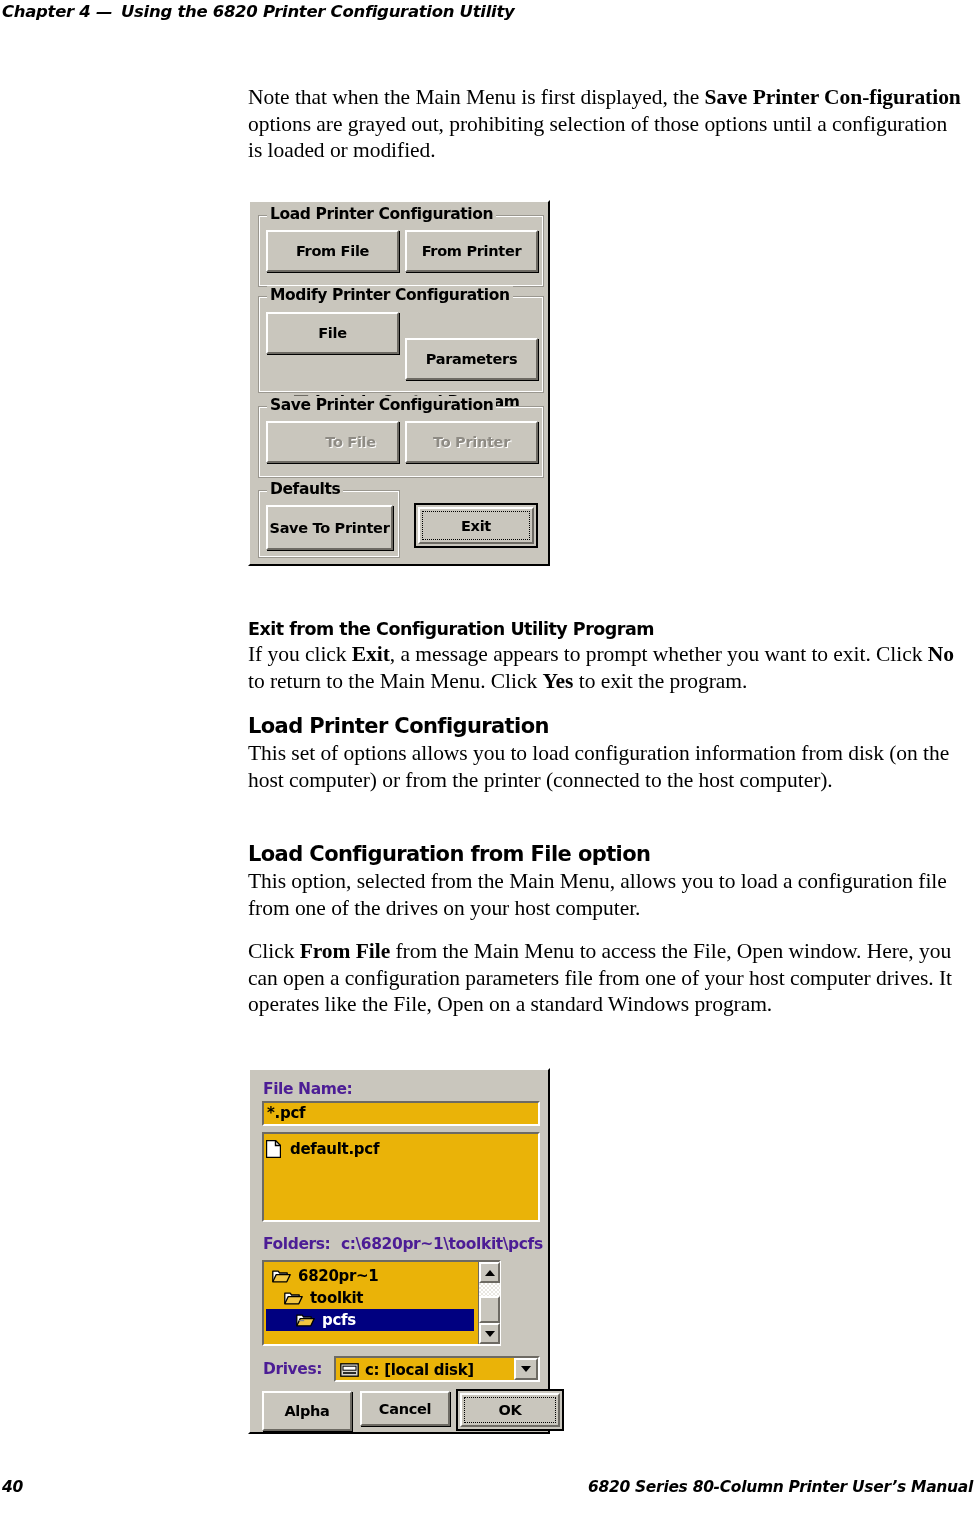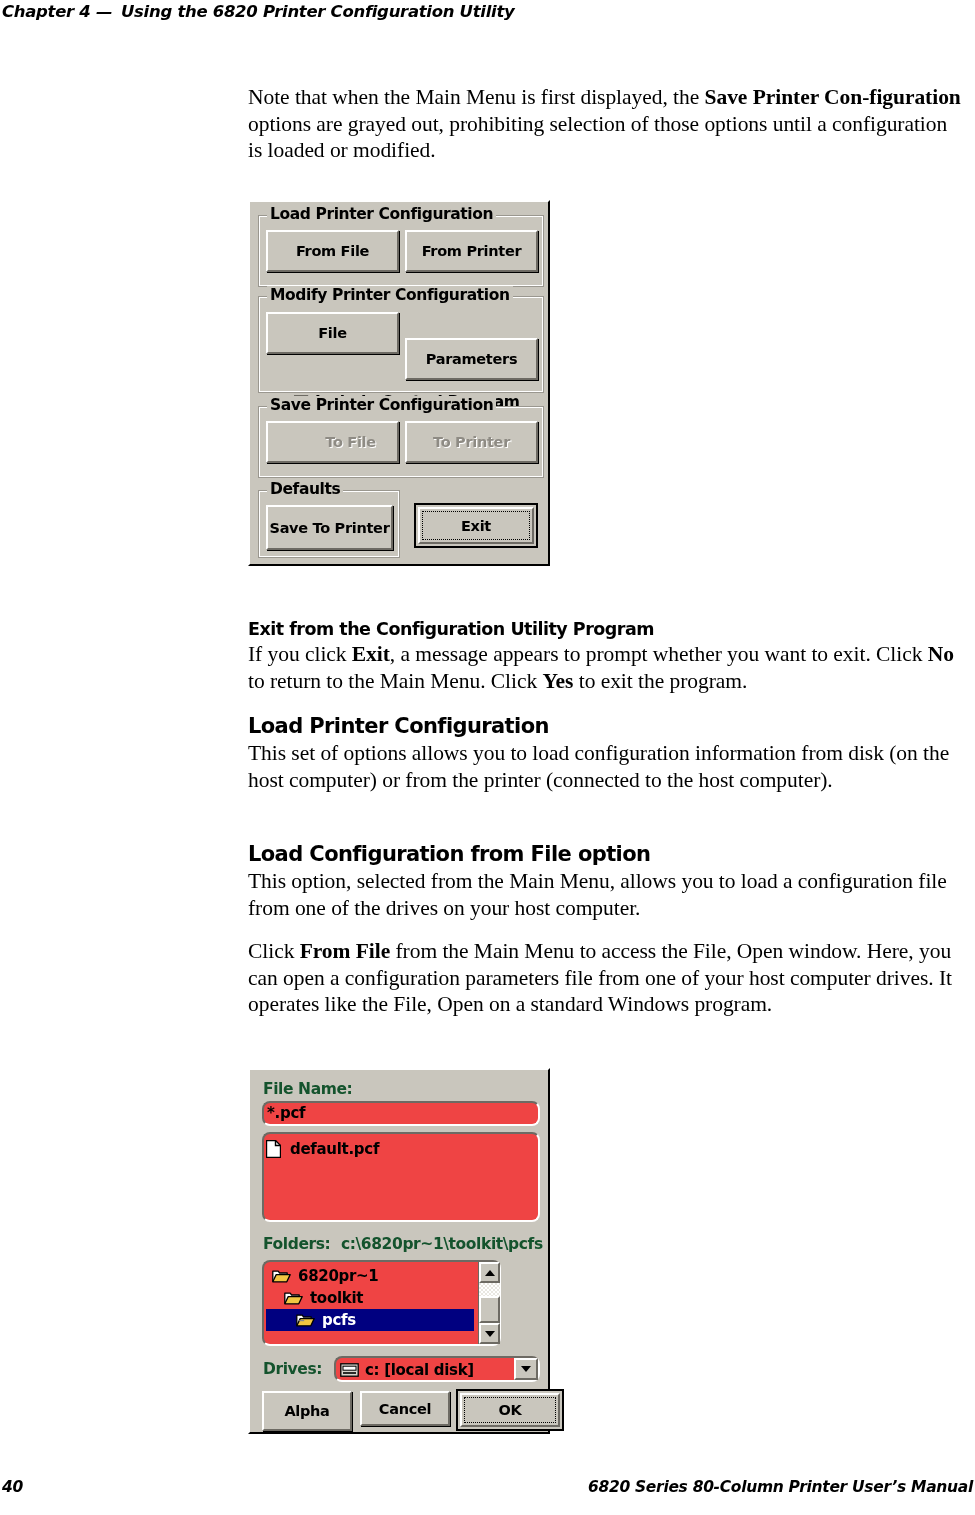--- a/index.html
+++ b/index.html
@@ -140,31 +140,30 @@
     border-right:2px solid #ffffff;
     border-bottom:2px solid #ffffff;
     margin-right:6px;
     flex:none;
   }
   .cblabel{font-weight:bold;font-size:15.5px;letter-spacing:-0.4px;}
 
   
   .sunken{
     position:absolute;
-    background:#ef4444;
+    background:#eab308;
     border-top:2px solid #6d6a63;
     border-left:2px solid #6d6a63;
     border-right:2px solid #ffffff;
     border-bottom:2px solid #ffffff;
-    border-radius:8px;
   }
   .lbl{
     position:absolute;
     font-weight:bold; font-size:15.5px; letter-spacing:-0.4px;
-    white-space:nowrap; color:#14532d;
+    white-space:nowrap; color:#4c1d95;
   }
   .fieldtext{
     position:absolute; left:3px; top:1px;
     font-weight:bold; font-size:15px; letter-spacing:-0.3px;
     white-space:nowrap;
   }
   .listrow{
     position:absolute; left:2px; right:2px; height:22px;
     display:flex; align-items:center;
     font-weight:bold; font-size:15px; letter-spacing:-0.3px;

